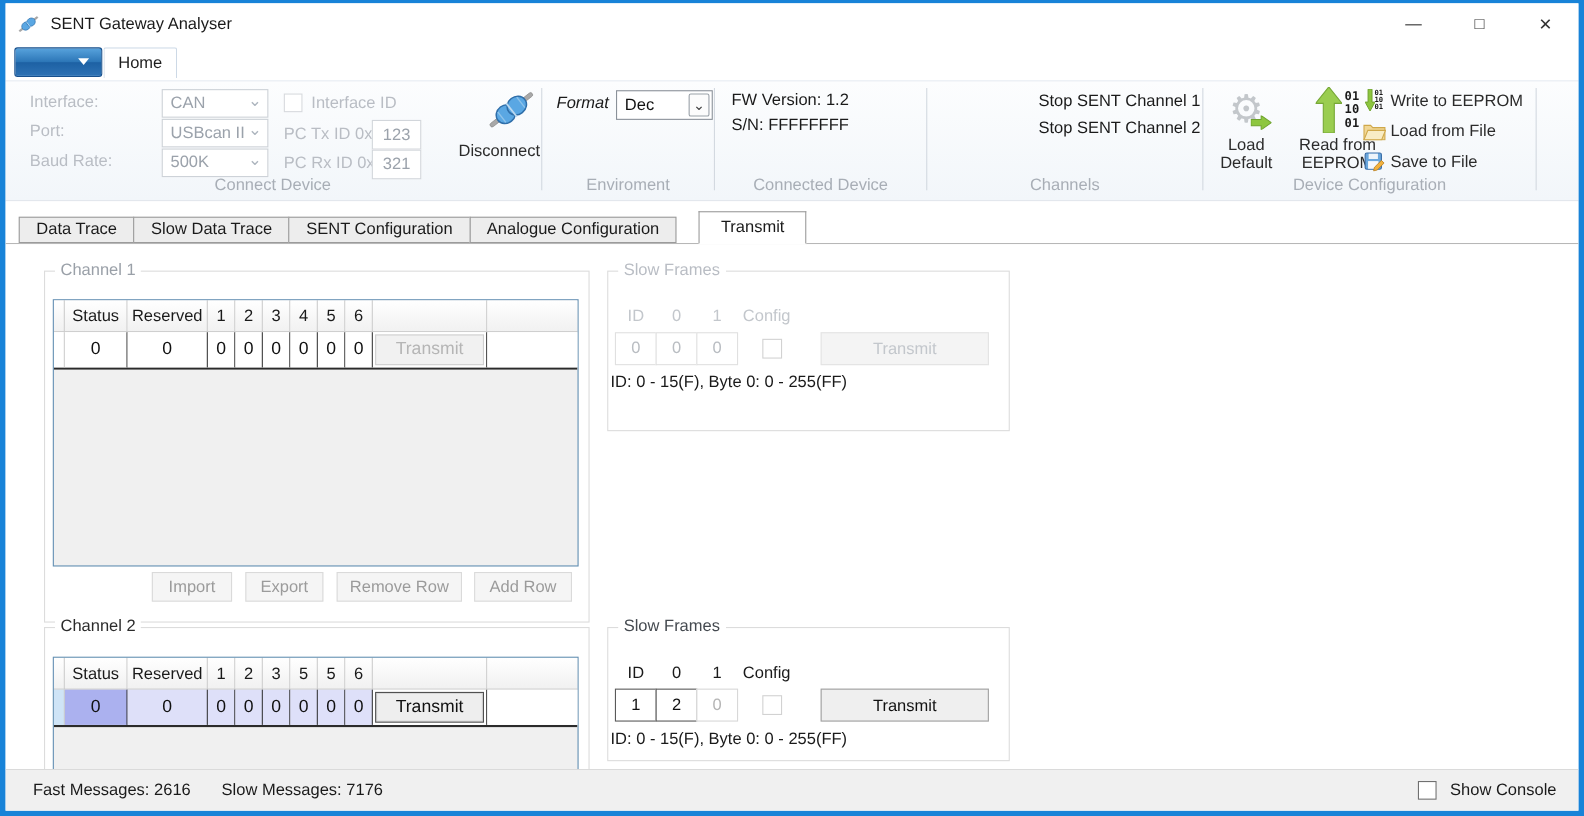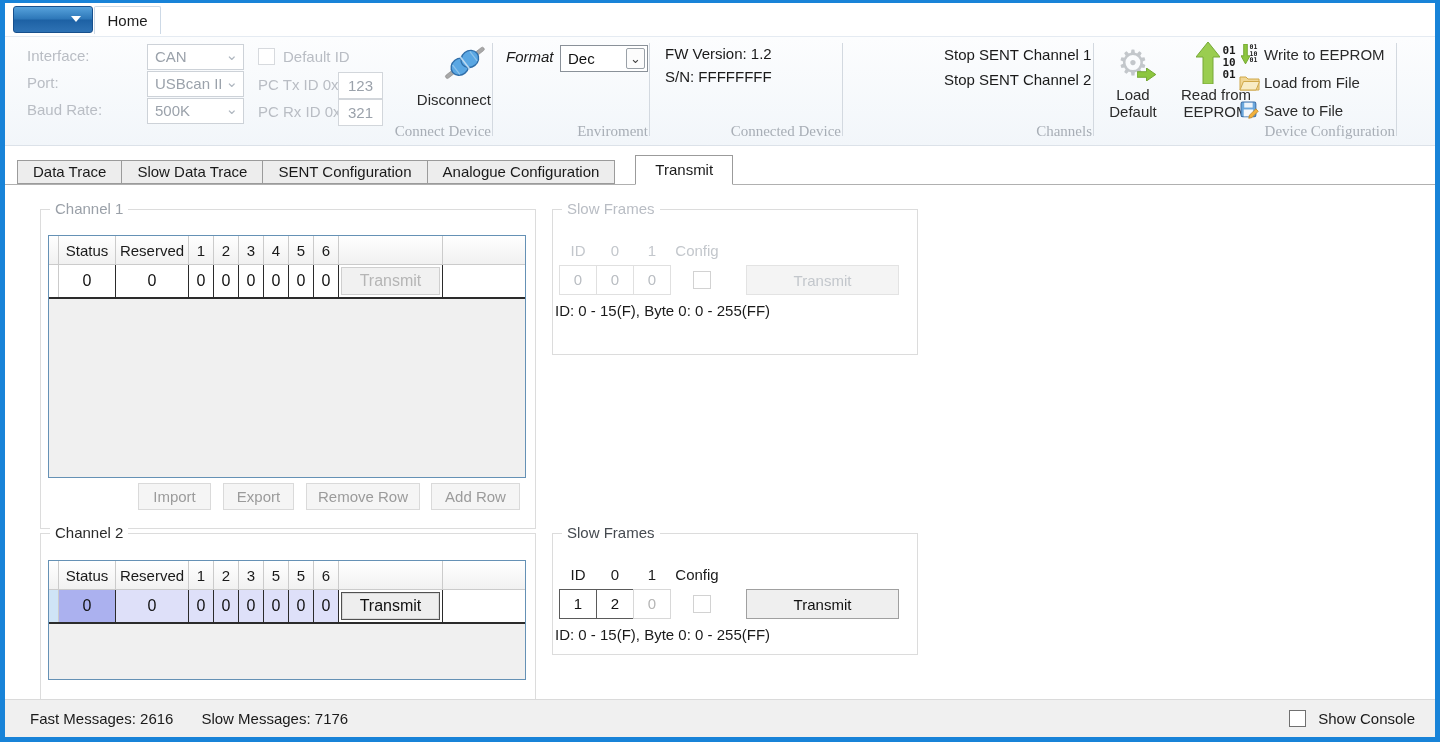--- a/index.html
+++ b/index.html
@@ -23,21 +23,21 @@
                   border-left:5px solid transparent; border-right:5px solid transparent; border-top:6px solid #fff; }
   .home-tab { width:67px; height:28px; margin-left:1px; background:#fff; border:1px solid #cdd9e6; border-bottom:none;
               border-radius:2px 2px 0 0; display:flex; align-items:center; justify-content:center;
               font-size:15px; color:#1d1d1d; }
 
   
   .ribbon { height:110px; flex:0 0 auto; display:flex; background:linear-gradient(#fcfdfe,#f2f6fa);
             border-top:1px solid #e5ebf2; border-bottom:1px solid #dce2e9; }
   .ribbon-gap { height:8px; background:#fff; flex:0 0 auto; }
   .rgroup { position:relative; height:100%; flex:0 0 auto; }
-  .glabel { position:absolute; left:0; right:0; bottom:5px; text-align:right; font-size:15px; color:#a8aeb6;font-family:Liberation Serif, serif; }
+  .glabel { position:absolute; left:0; right:0; bottom:5px; text-align:center; font-size:15px; color:#a8aeb6; }
   .rsep { width:1px; background:#d3d9e0; margin:6px 1px 9px; flex:0 0 auto; }
   .g-connect { width:486px; } .g-env { width:154px; } .g-dev { width:190px; }
   .g-chan { width:248px; } .g-cfg { width:300px; }
 
   .rlabel { position:absolute; font-size:15px; color:#b9bdc4; }
   .combo-d { position:absolute; width:97px; height:26px; border:1px solid #cdd2d8; background:#fff;
              font-size:15px; color:#9ba2ab; line-height:24px; padding-left:7px; }
   .combo-d .chev { position:absolute; right:5px; top:-2px; color:#aeb6bf; font-size:15px; }
   .cb { position:absolute; width:17px; height:17px; border:1px solid #d7dade; background:#fff; }
   .tinput-d { position:absolute; width:45px; height:27px; border:1px solid #d2d6db; background:#fff;
@@ -141,20 +141,37 @@
   .sb-slow { margin-left:28px; }
   .console { margin-left:auto; display:flex; align-items:center; }
   .cb-console { width:17px; height:17px; border:1px solid #707070; background:#fff; }
   .console-label { margin-left:12px; }
 </style>
 </head>
 <body>
 
 <div class="window">
 
+  <div class="titlebar">
+    <svg class="app-icon" viewBox="0 0 46 44">
+      <g transform="rotate(-38 23 22)">
+        <rect x="1" y="20" width="12" height="3.4" rx="1.6" fill="#a8a8a8" stroke="#8a8a8a" stroke-width="0.6"></rect>
+        <rect x="33" y="20" width="12" height="3.4" rx="1.6" fill="#a8a8a8" stroke="#8a8a8a" stroke-width="0.6"></rect>
+        <ellipse cx="17" cy="21.7" rx="8.5" ry="7.5" fill="#5aa7e3" stroke="#2f6ea9" stroke-width="1.2"></ellipse>
+        <ellipse cx="29" cy="21.7" rx="8.5" ry="7.5" fill="#5aa7e3" stroke="#2f6ea9" stroke-width="1.2"></ellipse>
+        <line x1="22.5" y1="15" x2="22.5" y2="29" stroke="#bcd9f0" stroke-width="1.5"></line>
+      </g>
+    </svg>
+    <span class="title-text">SENT Gateway Analyser</span>
+    <div class="win-controls">
+      <div class="win-btn">—</div>
+      <div class="win-btn">□</div>
+      <div class="win-btn">✕</div>
+    </div>
+  </div>
 
   <div class="ribbon-tabs">
     <div class="app-menu-btn">
       <span class="arr"></span>
     </div>
     <div class="home-tab">Home</div>
   </div>
 
   <div class="ribbon">
 
@@ -169,21 +186,21 @@
         <span>USBcan II #0 (</span>
         <span class="chev">⌄</span>
       </div>
       <span class="rlabel" style="left:22px;top:64px;">Baud Rate:</span>
       <div class="combo-d" style="left:142px;top:61px;">
         <span>500K</span>
         <span class="chev">⌄</span>
       </div>
 
       <div class="cb" style="left:253px;top:11px;"></div>
-      <span class="rlabel" style="left:278px;top:11px;">Default ID</span>
+      <span class="rlabel" style="left:278px;top:11px;">Interface ID</span>
       <span class="rlabel" style="left:253px;top:39px;">PC Tx ID  0x</span>
       <div class="tinput-d" style="left:333px;top:35px;">123</div>
       <span class="rlabel" style="left:253px;top:66px;">PC Rx ID  0x</span>
       <div class="tinput-d" style="left:333px;top:62px;">321</div>
 
       <div class="disconnect">
         <svg width="52" height="46" viewBox="0 0 46 44">
           <g transform="rotate(-38 23 22)">
             <rect x="0" y="20" width="13" height="3.6" rx="1.7" fill="#a8a8a8" stroke="#8a8a8a" stroke-width="0.6"></rect>
             <rect x="33" y="20" width="13" height="3.6" rx="1.7" fill="#a8a8a8" stroke="#8a8a8a" stroke-width="0.6"></rect>

